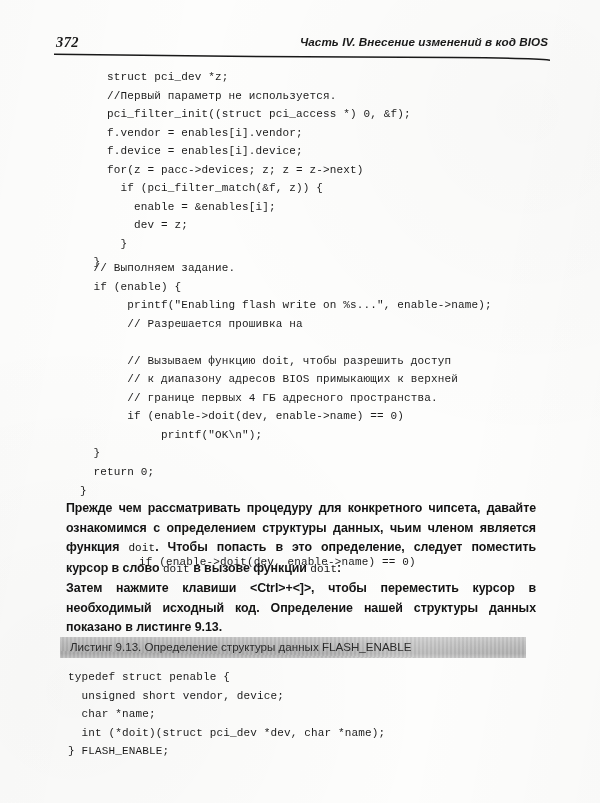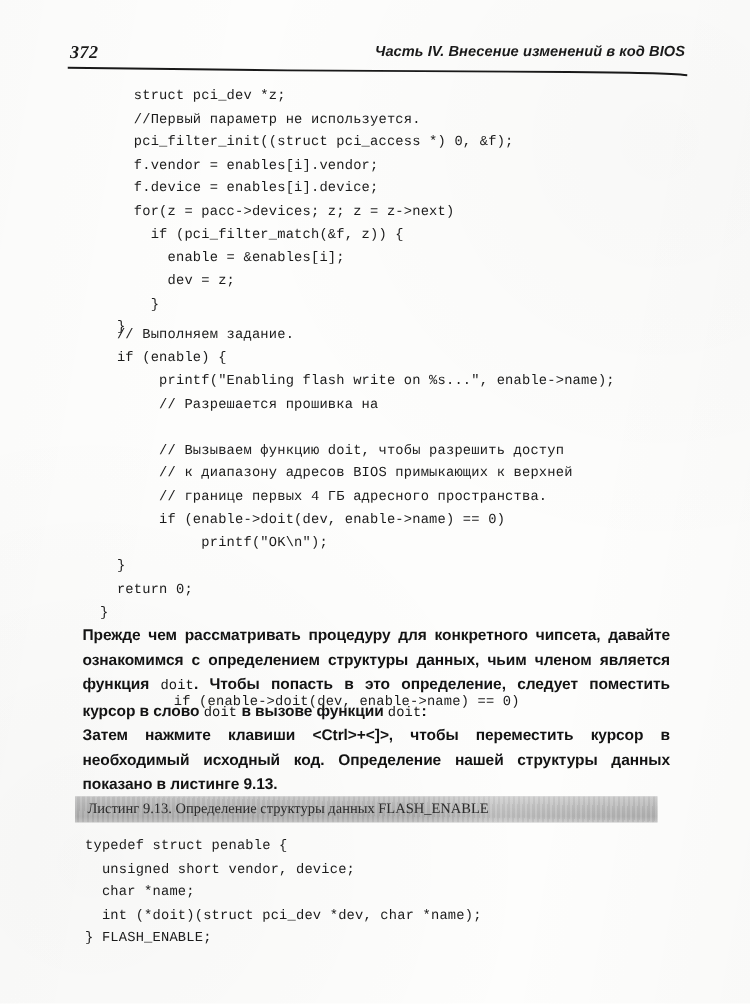--- a/index.html
+++ b/index.html
@@ -138,21 +138,21 @@
     background:
       repeating-linear-gradient(92deg, rgba(255,255,255,0.16) 0 2px, rgba(0,0,0,0.05) 2px 4px),
       linear-gradient(90deg, rgba(255,255,255,0) 58%, rgba(255,255,255,0.30) 72%, rgba(255,255,255,0.05) 100%);
     opacity: 0.65;
     pointer-events: none;
   }
   #listing-caption {
     position: absolute;
     left: 10px;
     top: 3px;
-    font-family: Liberation Serif, serif;
+    font-family: Liberation Sans, sans-serif;
     font-size: 11.6px;
     font-weight: 400;
     color: #2b2b2b;
     white-space: nowrap;
     z-index: 2;
   }
 </style>
 </head>
 <body>
 

